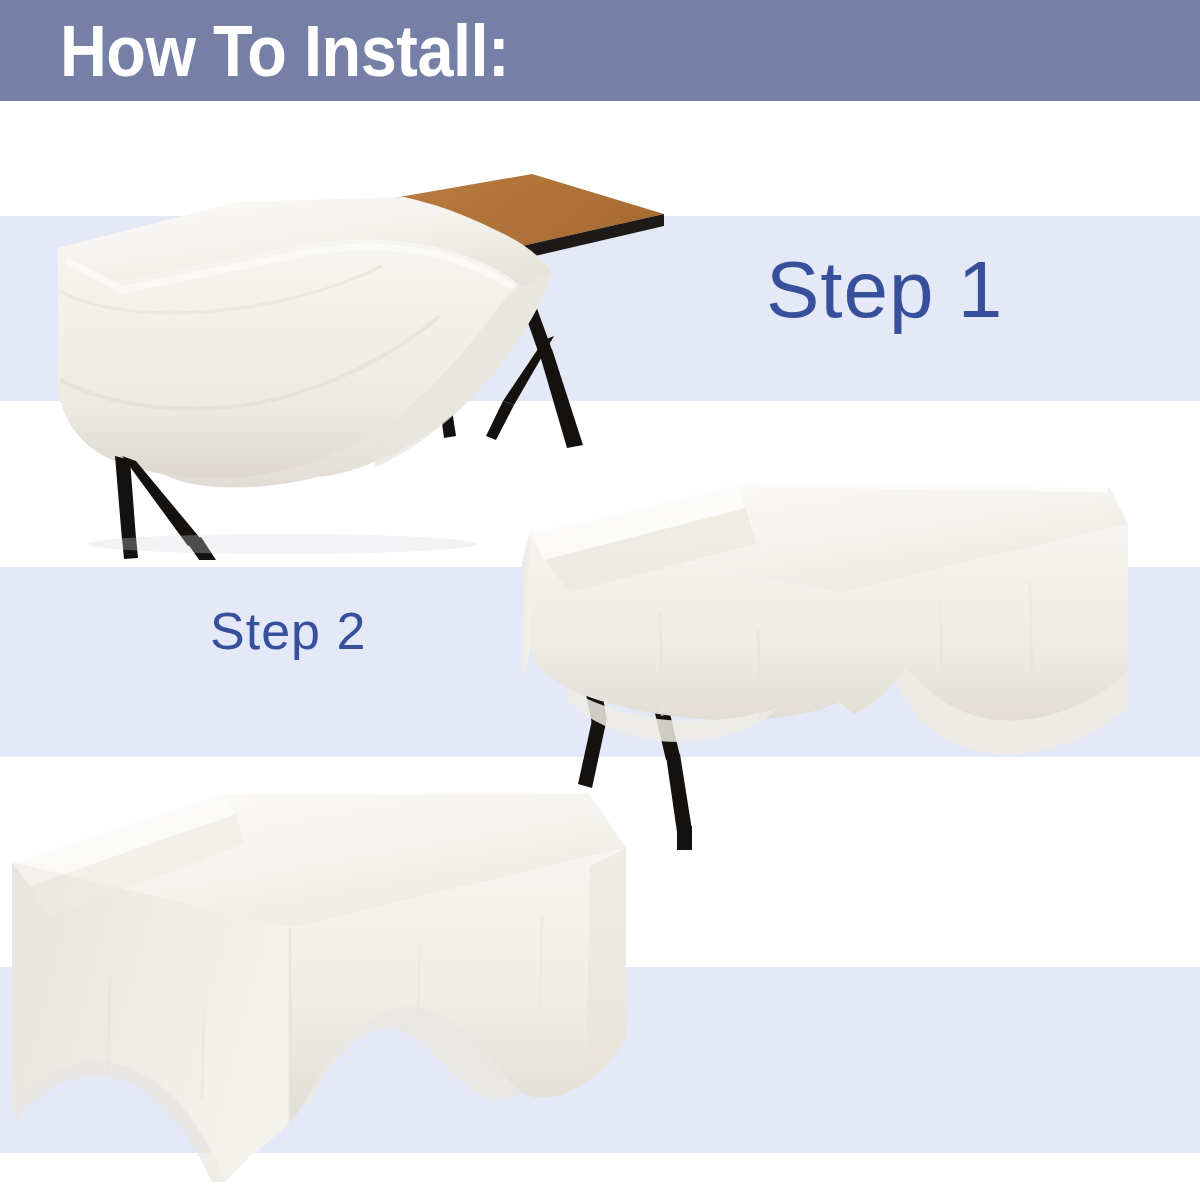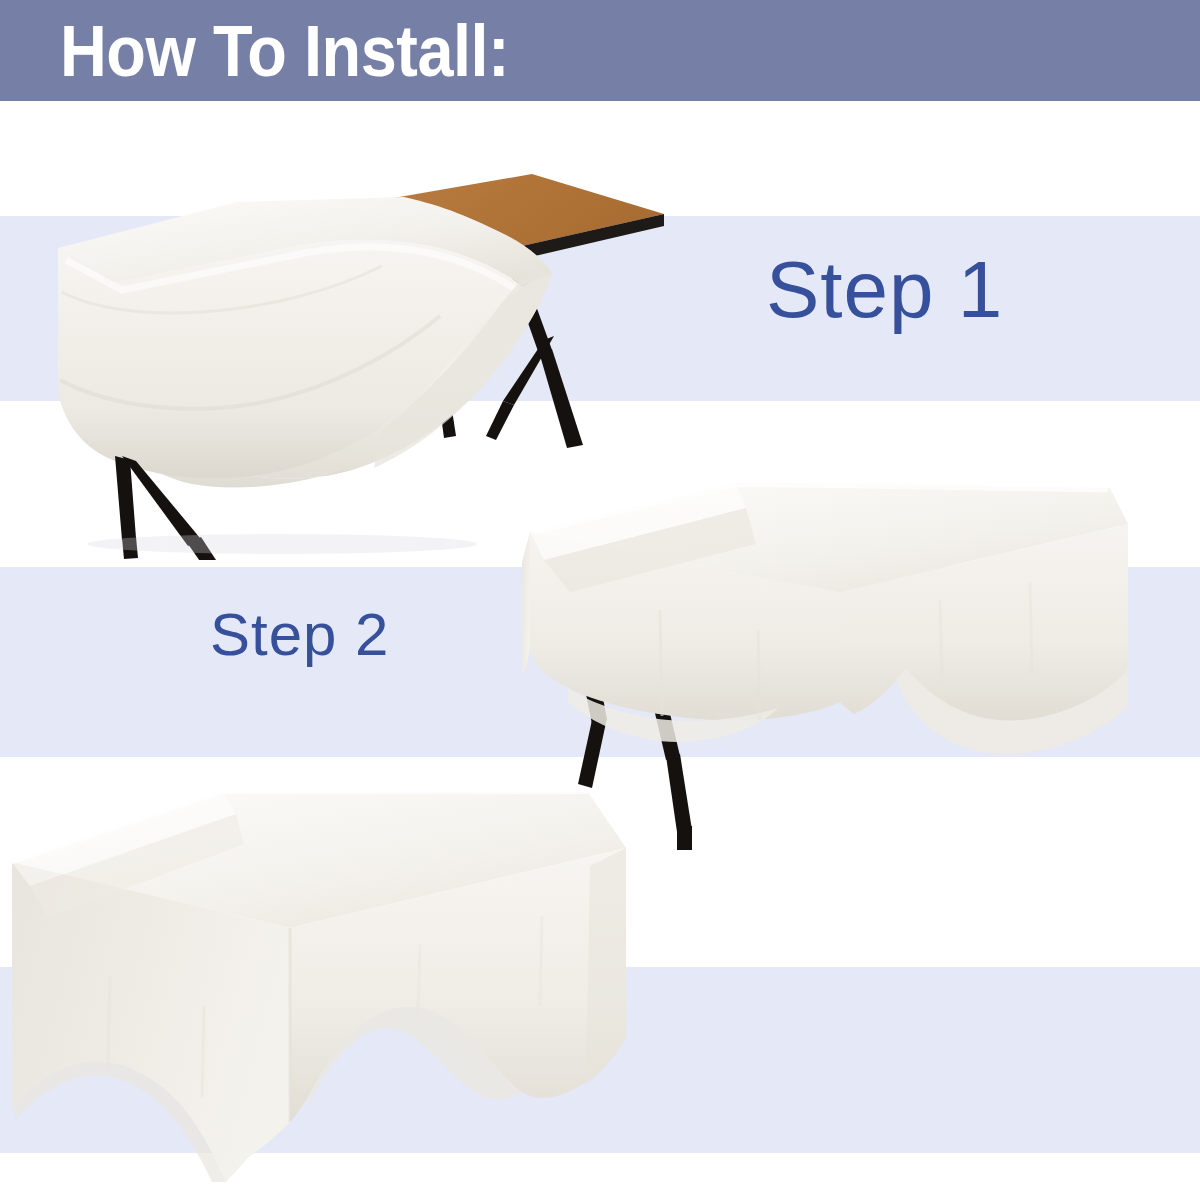--- a/index.html
+++ b/index.html
@@ -64,21 +64,21 @@
   .step-label {
     position: absolute;
     color: #37509b;
     font-family: "Liberation Sans", sans-serif;
     font-weight: 400;
     line-height: 1;
     white-space: nowrap;
     letter-spacing: 1px;
   }
   .label-step1 { left: 726px; top: 250px; font-size: 80px; margin-left: 40px; }
-  .label-step2 { left: 210px; top: 605px; font-size: 60px; }
+  .label-step2 { left: 210px; top: 605px; font-size: 52px; }
   .label-done  { left: 736px; top: 1006px; font-size: 80px; }
 
   
   .illustration {
     position: absolute;
   }
   .illus-step1 { left: 52px;  top: 140px; width: 640px;  height: 420px; }
   .illus-step2 { left: 510px; top: 470px; width: 640px;  height: 400px; }
   .illus-done  { left: -10px; top: 770px; width: 690px;  height: 416px; }
 

